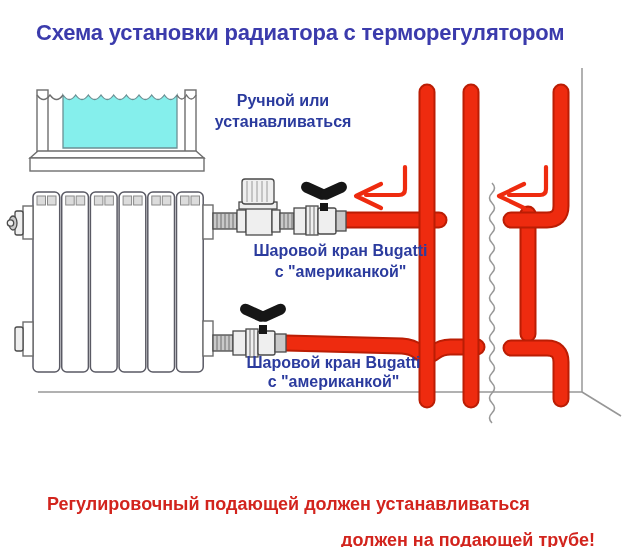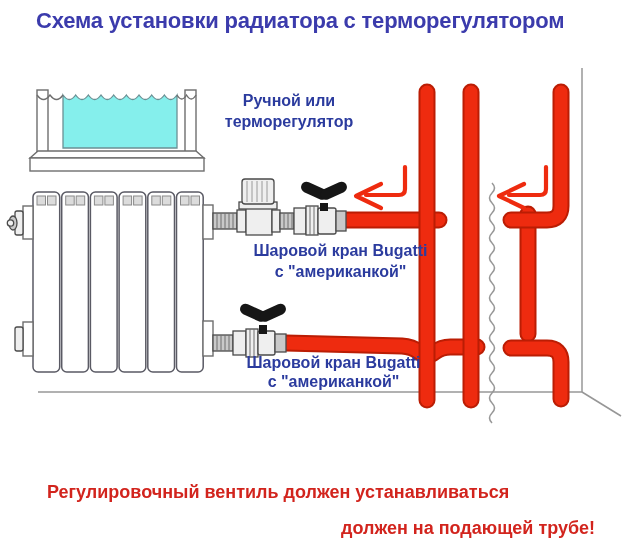--- a/index.html
+++ b/index.html
@@ -1,23 +1,23 @@
 <!DOCTYPE html>
 <html style="--title-blue: #3B3BAC; --label-blue: #2B3B9E; --warning-red: #D2241D; --pipe-red: #EE2B0F; --pipe-dark: #BB1D04; --window-cyan: #85EFEC; --line-gray: #979797; --metal-light: #EFEFEF; --metal-mid: #C9C9C9; --handle-black: #161616;"><head>
 <meta charset="utf-8">
 <style>
   html,body{margin:0;padding:0;background:#fff;}
   #stage{position:relative;width:640px;height:547px;background:#ffffff;overflow:hidden;
          font-family:"Liberation Sans","DejaVu Sans",sans-serif;}
   #diagram-svg{position:absolute;left:0;top:0;}
-  .txt{position:absolute;white-space:nowrap;font-weight:bold;}
+  .txt{position:absolute;white-space:nowrap;font-weight:bold;margin-top:12px;}
   .title{left:36px;top:8px;font-size:22px;letter-spacing:-0.2px;color:var(--title-blue);}
   .lblblock{position:absolute;text-align:center;font-weight:bold;color:var(--label-blue);
             font-size:16px;line-height:21px;}
-  .thermo-lbl{left:214px;top:90px;width:150px;}
+  .thermo-lbl{left:208px;top:90px;width:150px;}
   .valve-top-lbl{left:243px;top:240px;width:195px;line-height:21px;}
   .valve-bot-lbl{left:236px;top:353px;width:195px;line-height:19px;}
   .warn{color:var(--warning-red);font-size:18px;}
   .warn1{left:47px;top:482px;}
   .warn2{left:341px;top:518px;}
   
   .thin{stroke:var(--line-gray);stroke-width:1.5;fill:none;}
   .pipe-o{stroke:var(--pipe-dark);stroke-width:17;fill:none;stroke-linecap:round;stroke-linejoin:round;}
   .pipe-i{stroke:var(--pipe-red);stroke-width:13;fill:none;stroke-linecap:round;stroke-linejoin:round;}
   .arrow{stroke:var(--pipe-red);stroke-width:4.2;fill:none;stroke-linecap:round;stroke-linejoin:round;}
@@ -194,28 +194,28 @@
           <rect class="handle" x="0" y="-12.5" width="28" height="11" rx="5.5" transform="rotate(-25)"></rect>
         </g>
       </g>
     </g>
   </svg>
 
   <div class="txt title">Схема установки радиатора с терморегулятором</div>
 
   <div class="lblblock thermo-lbl">
     <div>Ручной или</div>
-    <div>терморегулятор</div>
+    <div>устанавливаться</div>
   </div>
 
   <div class="lblblock valve-top-lbl">
     <div>Шаровой кран Bugatti</div>
     <div>с "американкой"</div>
   </div>
 
   <div class="lblblock valve-bot-lbl">
     <div>Шаровой кран Bugatti</div>
     <div>с "американкой"</div>
   </div>
 
-  <div class="txt warn warn1">Регулировочный вентиль должен устанавливаться</div>
+  <div class="txt warn warn1">Регулировочный подающей должен устанавливаться</div>
   <div class="txt warn warn2">должен на подающей трубе!</div>
 </div>
 
 </body></html>

